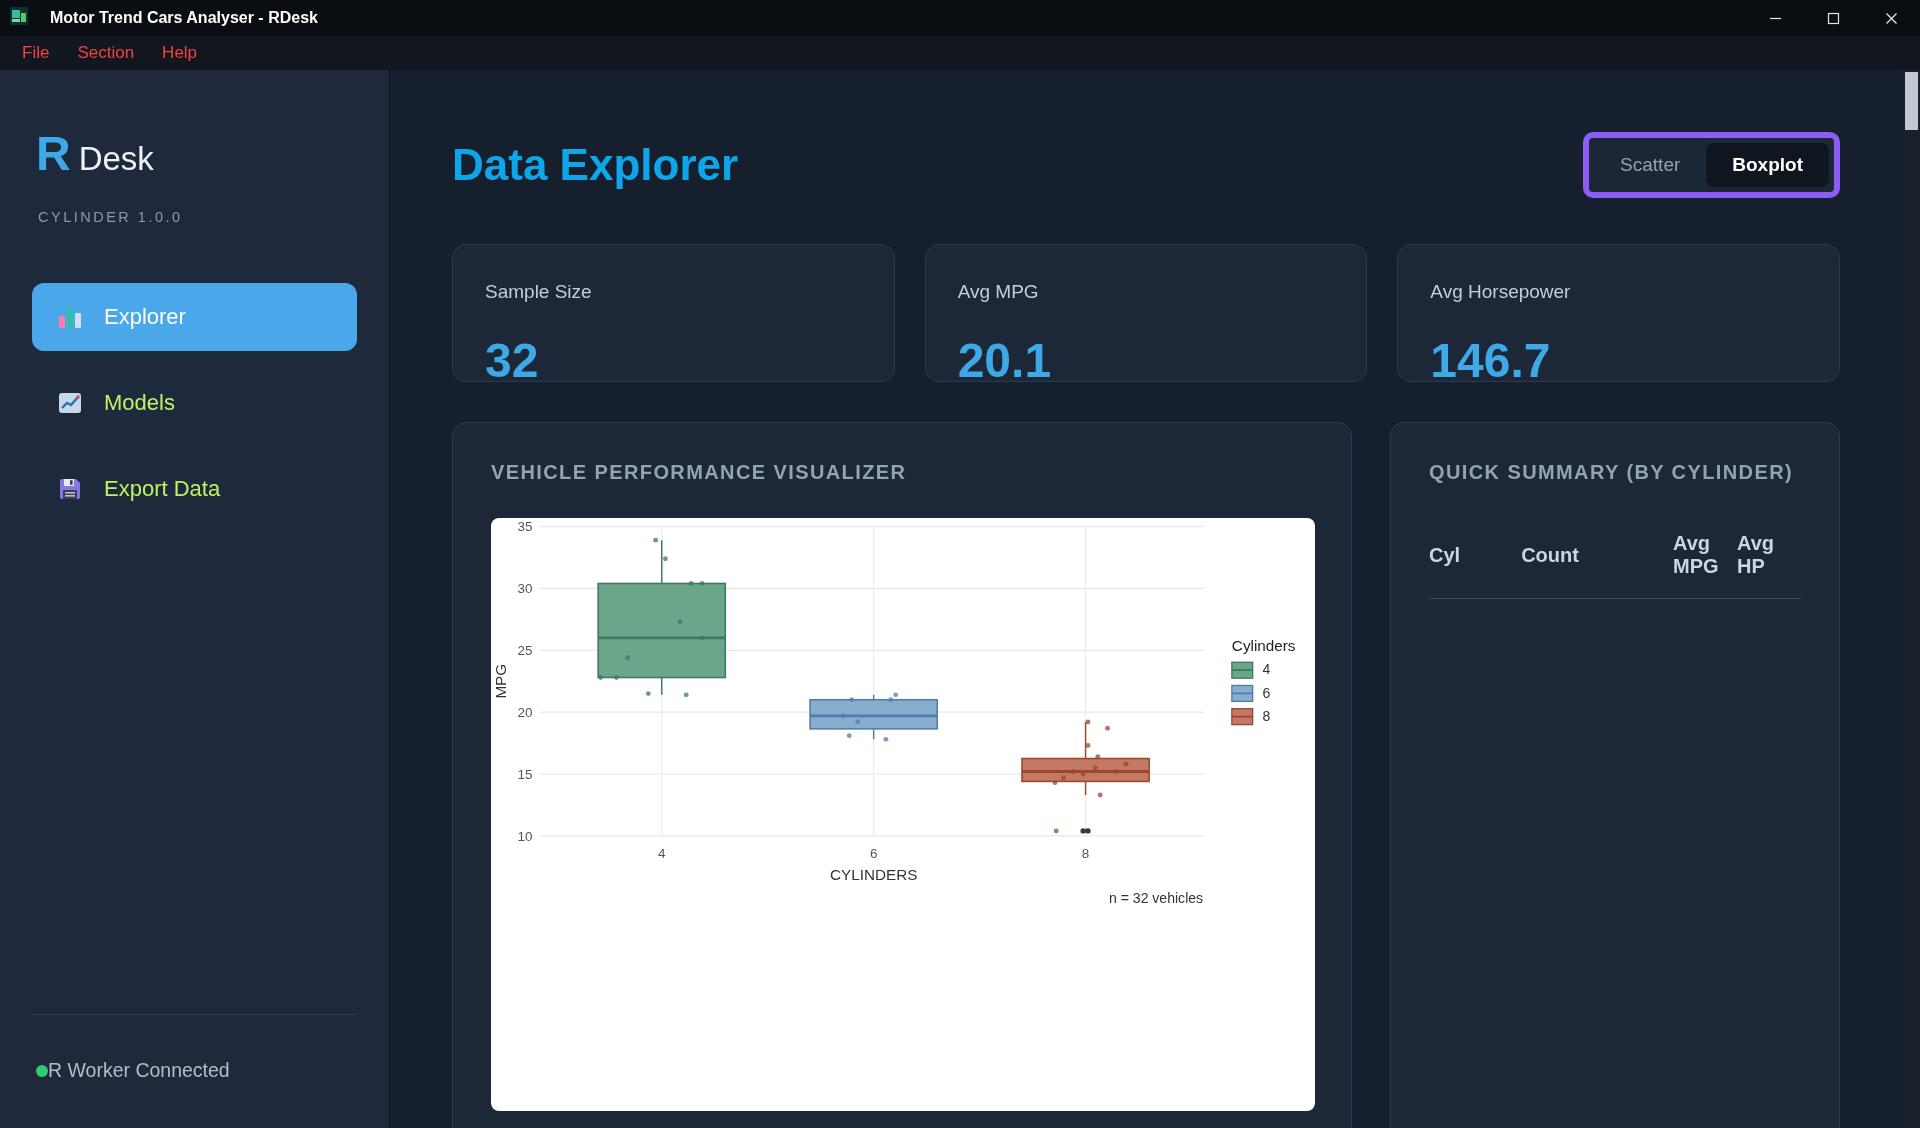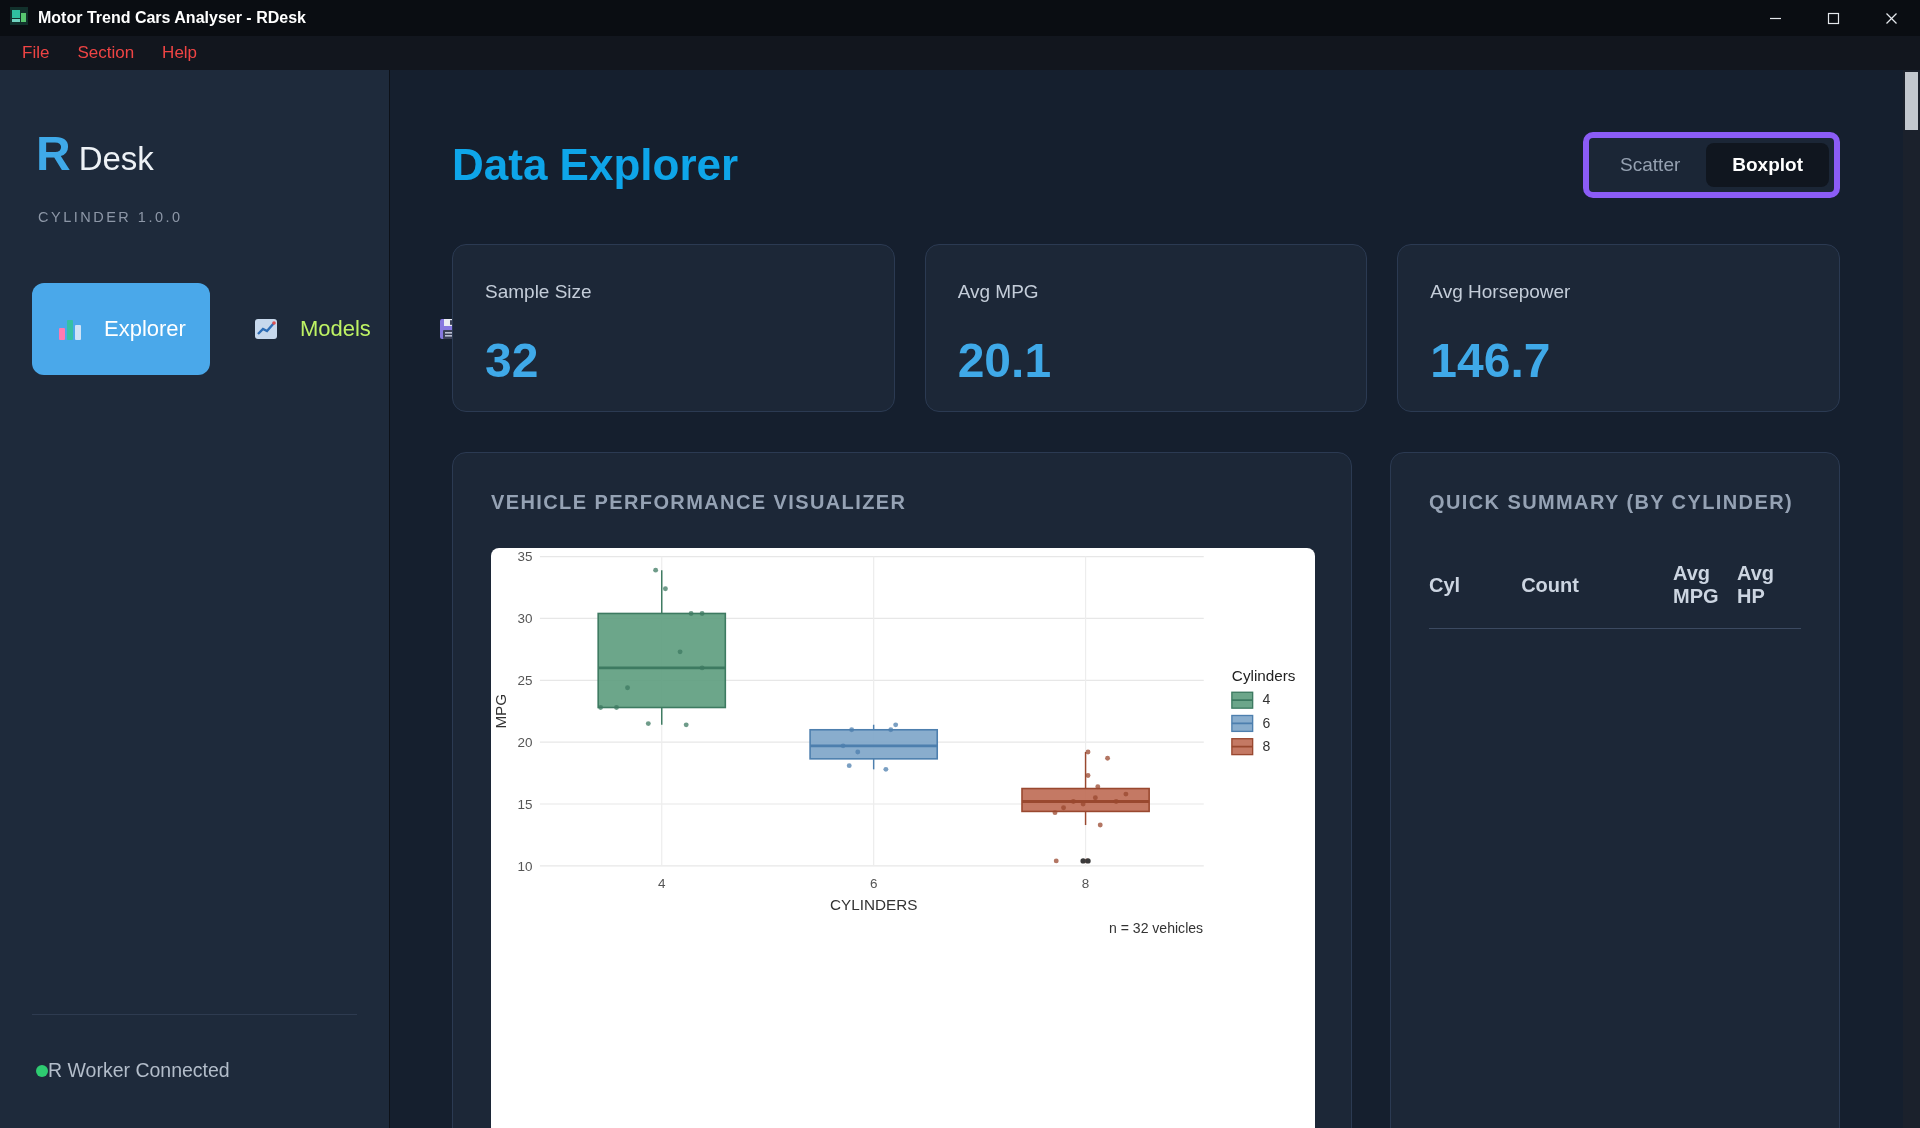--- a/index.html
+++ b/index.html
@@ -1,58 +1,58 @@
 <!DOCTYPE html>
 <html><head>
 <meta charset="utf-8">
 <style>
   * { margin:0; padding:0; box-sizing:border-box; font-family:"Liberation Sans", sans-serif; }
   html,body { width:1920px; height:1128px; overflow:hidden; background:#151f2e; }
 
   
   .titlebar { height:36px; background:#0a0d12; display:flex; align-items:center; justify-content:space-between; }
-  .title-left { display:flex; align-items:center; gap:10px; padding-left:10px; }
+  .title-left { display:flex; align-items:center; gap:22px; padding-left:10px; }
   .app-title { color:#ffffff; font-size:16px; font-weight:700; }
   .win-controls { display:flex; height:100%; }
   .win-btn { width:58px; height:100%; display:flex; align-items:center; justify-content:center; }
   .win-btn svg { display:block; }
 
   
   .menubar { height:34px; background:#12161e; display:flex; align-items:center; padding:0 8px; }
   .menu-item { color:#ef4444; font-size:17px; padding:4px 14px; cursor:default; }
 
   
   .app { display:flex; height:1058px; }
 
   
   .sidebar { width:390px; background:#1e2a3b; border-right:1px solid #0d1118; display:flex; flex-direction:column; padding:56px 32px 46px 32px; flex-shrink:0; }
   .logo { display:flex; align-items:baseline; gap:8px; padding-left:4px; }
   .logo-r { color:#3fa9e8; font-size:48px; font-weight:800; }
   .logo-rest { color:#eef2f6; font-size:33px; font-weight:400; }
   .version { margin-top:28px; padding-left:6px; color:#8d97a7; font-size:14.5px; letter-spacing:2.5px; }
-  .nav { margin-top:58px; display:flex; flex-direction:row; gap:18px; }
+  .nav { margin-top:58px; display:flex; flex-direction:column; gap:18px; }
   .nav-item { display:flex; align-items:center; gap:20px; padding:20px 24px; border-radius:12px; color:#bef264; font-size:22px; cursor:pointer; }
   .nav-item.active { background:#4aa8ea; color:#ffffff; }
   .nav-icon { width:28px; height:28px; display:flex; align-items:center; justify-content:center; }
   .sidebar-bottom { margin-top:auto; }
   .divider { height:1px; background:#2e3b50; margin-bottom:44px; }
   .status { display:flex; align-items:center; padding-left:4px; }
   .status-dot { width:12px; height:12px; border-radius:50%; background:#2ecc71; }
   .status-text { color:#b3bdca; font-size:19.5px; }
 
   
   main { flex:1; padding:62px 80px 0 62px; overflow:hidden; }
   .header-row { display:flex; align-items:center; justify-content:space-between; }
   .page-title { color:#0ea5e9; font-size:44px; font-weight:700; }
   .toggle { display:flex; background:#1b2636; border:6px solid #8b5cf6; border-radius:10px; padding:5px; }
   .toggle-btn { padding:11px 26px; font-size:19px; color:#95a1b1; border-radius:8px; cursor:pointer; }
   .toggle-btn.active { background:#10161f; color:#ffffff; font-weight:700; }
 
   .stats { display:flex; gap:30px; margin-top:46px; }
-  .stat-card { flex:1; background:#1c2737; border:1px solid #2b3a52; border-radius:14px; padding:36px 32px; height:168px; }
+  .stat-card { flex:1; background:#1c2737; border:1px solid #2b3a52; border-radius:14px; padding:36px 32px; height:138px; }
   .stat-label { color:#c4cdd9; font-size:19px; }
   .stat-value { color:#3fa9e8; font-size:48px; font-weight:700; margin-top:30px; }
 
   .content-row { display:flex; gap:38px; margin-top:40px; align-items:flex-start; }
   .panel { background:#1c2737; border:1px solid #2b3a52; border-radius:14px; }
   .panel-title { color:#95a2b4; font-size:20px; font-weight:700; letter-spacing:1.4px; }
   .visualizer { width:900px; height:800px; padding:38px; flex-shrink:0; }
   .chart-area { margin-top:34px; width:824px; height:593px; background:#ffffff; border-radius:8px; overflow:hidden; }
   .chart-area svg { width:100%; height:100%; display:block; }
 

